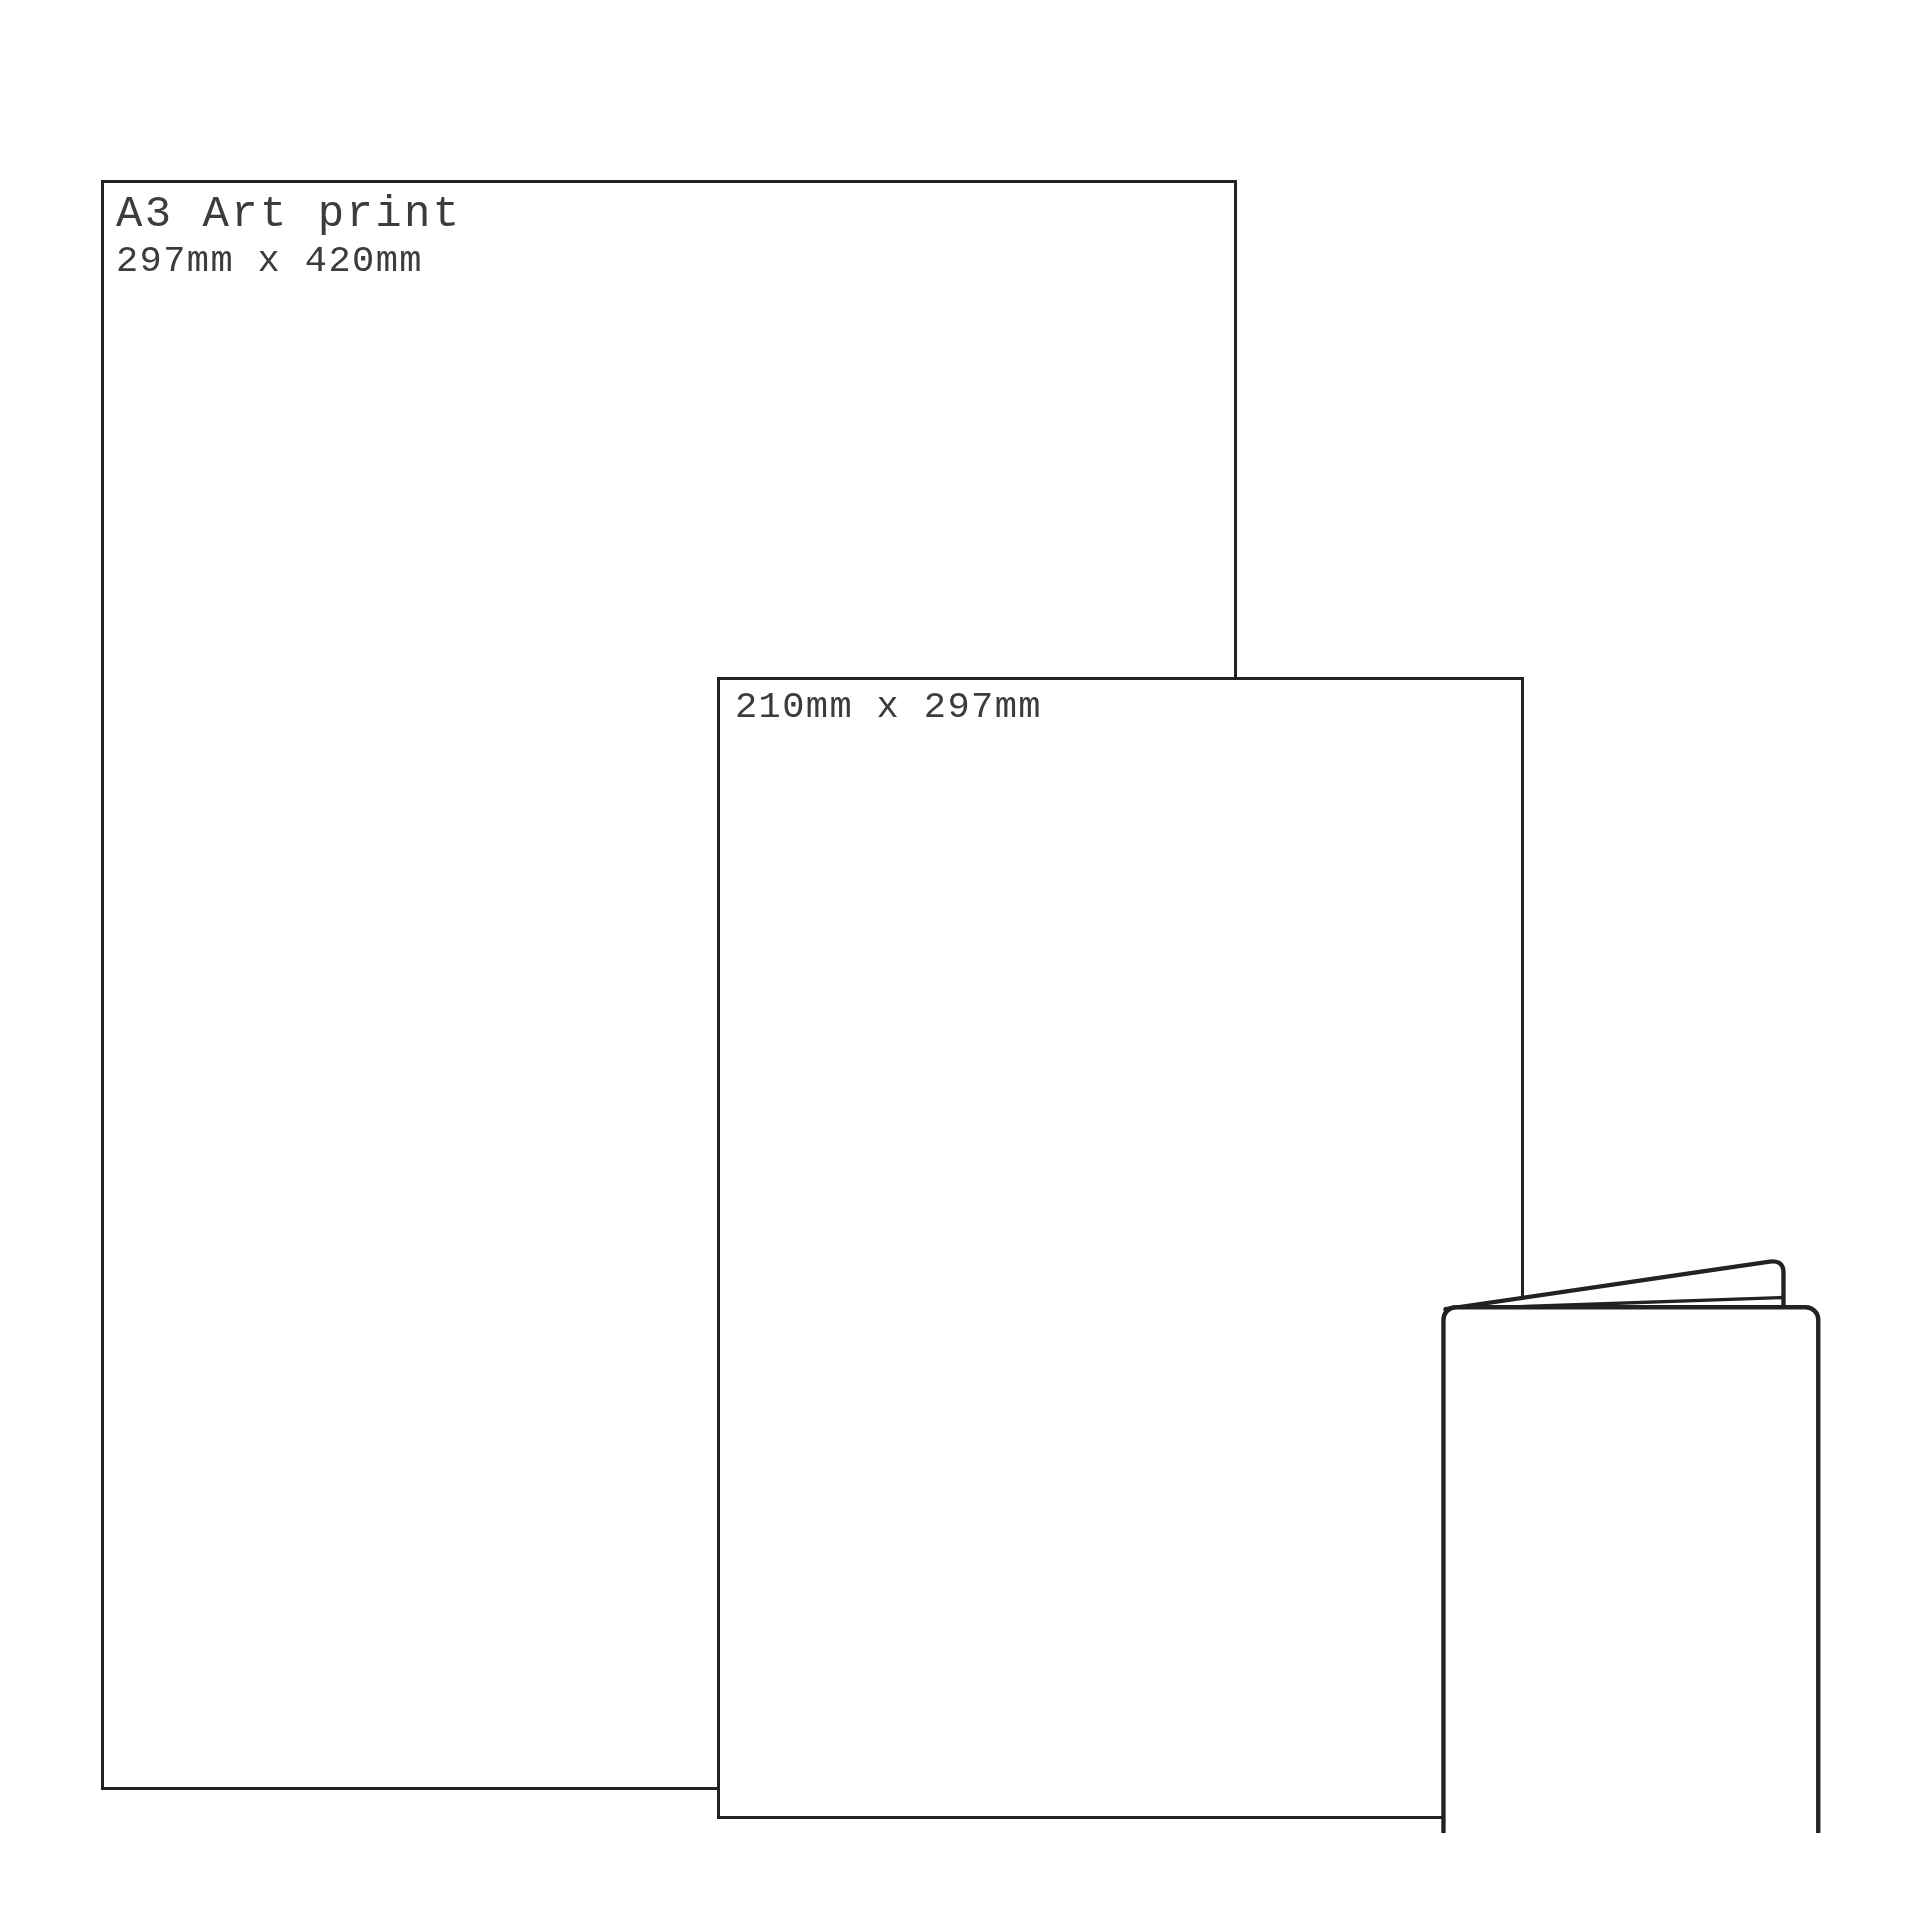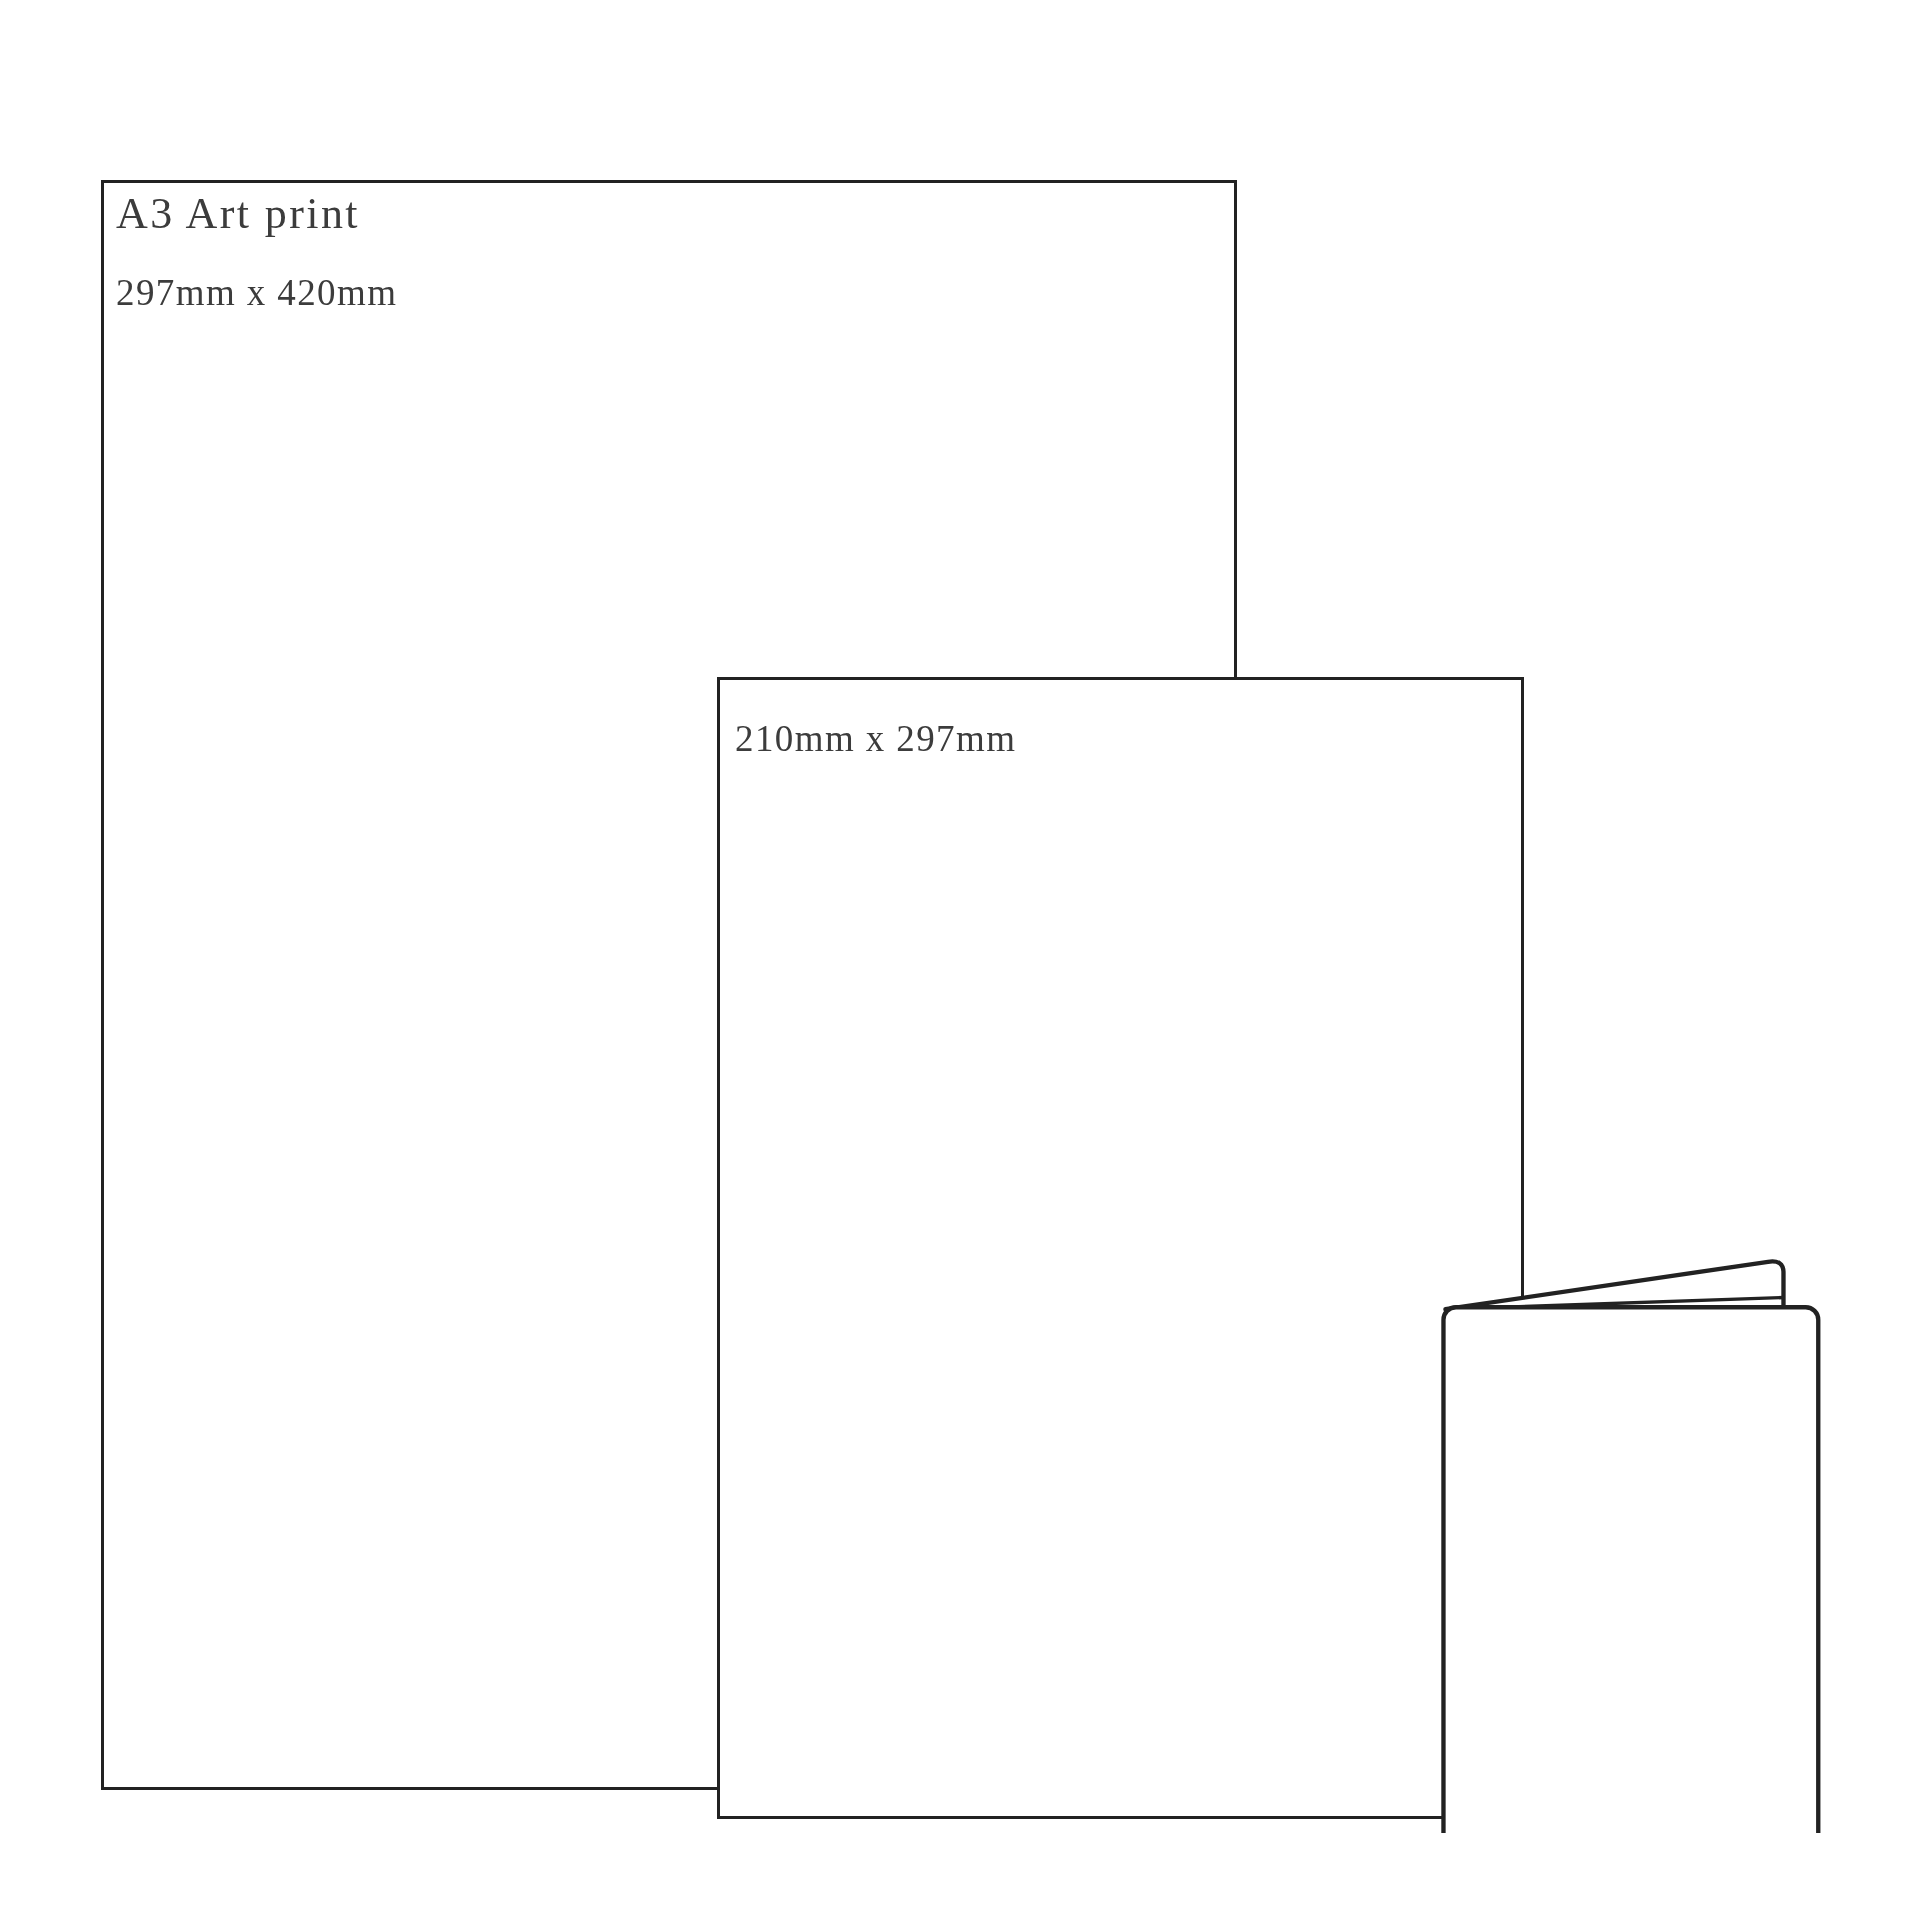--- a/index.html
+++ b/index.html
@@ -6,21 +6,21 @@
     margin: 0;
     padding: 0;
     background: #ffffff;
   }
   .canvas {
     position: relative;
     width: 1931px;
     height: 1833px;
     background: var(--page-bg, #ffffff);
     overflow: hidden;
-    font-family: Liberation Serif, serif;
+    font-family: Liberation Mono, monospace;
     border-radius: 30px;
   }
   .sheet {
     position: absolute;
     background: #ffffff;
     border: 3.9px solid var(--border-color, #222222);
     box-sizing: border-box;
   }
   .sheet-a3 {
     left: 101px;
@@ -70,21 +70,20 @@
     letter-spacing: 2.4px;
     line-height: 1.15;
     white-space: nowrap;
   }
   .label .dims {
     font-size: 37px;
     font-weight: 300;
     letter-spacing: 1.4px;
     line-height: 1.15;
     white-space: nowrap;
-    margin-top: 32px;
   }
 </style>
 </head>
 <body>
 
 <div class="canvas">
 
   <div class="sheet sheet-a3"></div>
 
   <div class="sheet sheet-a4"></div>

